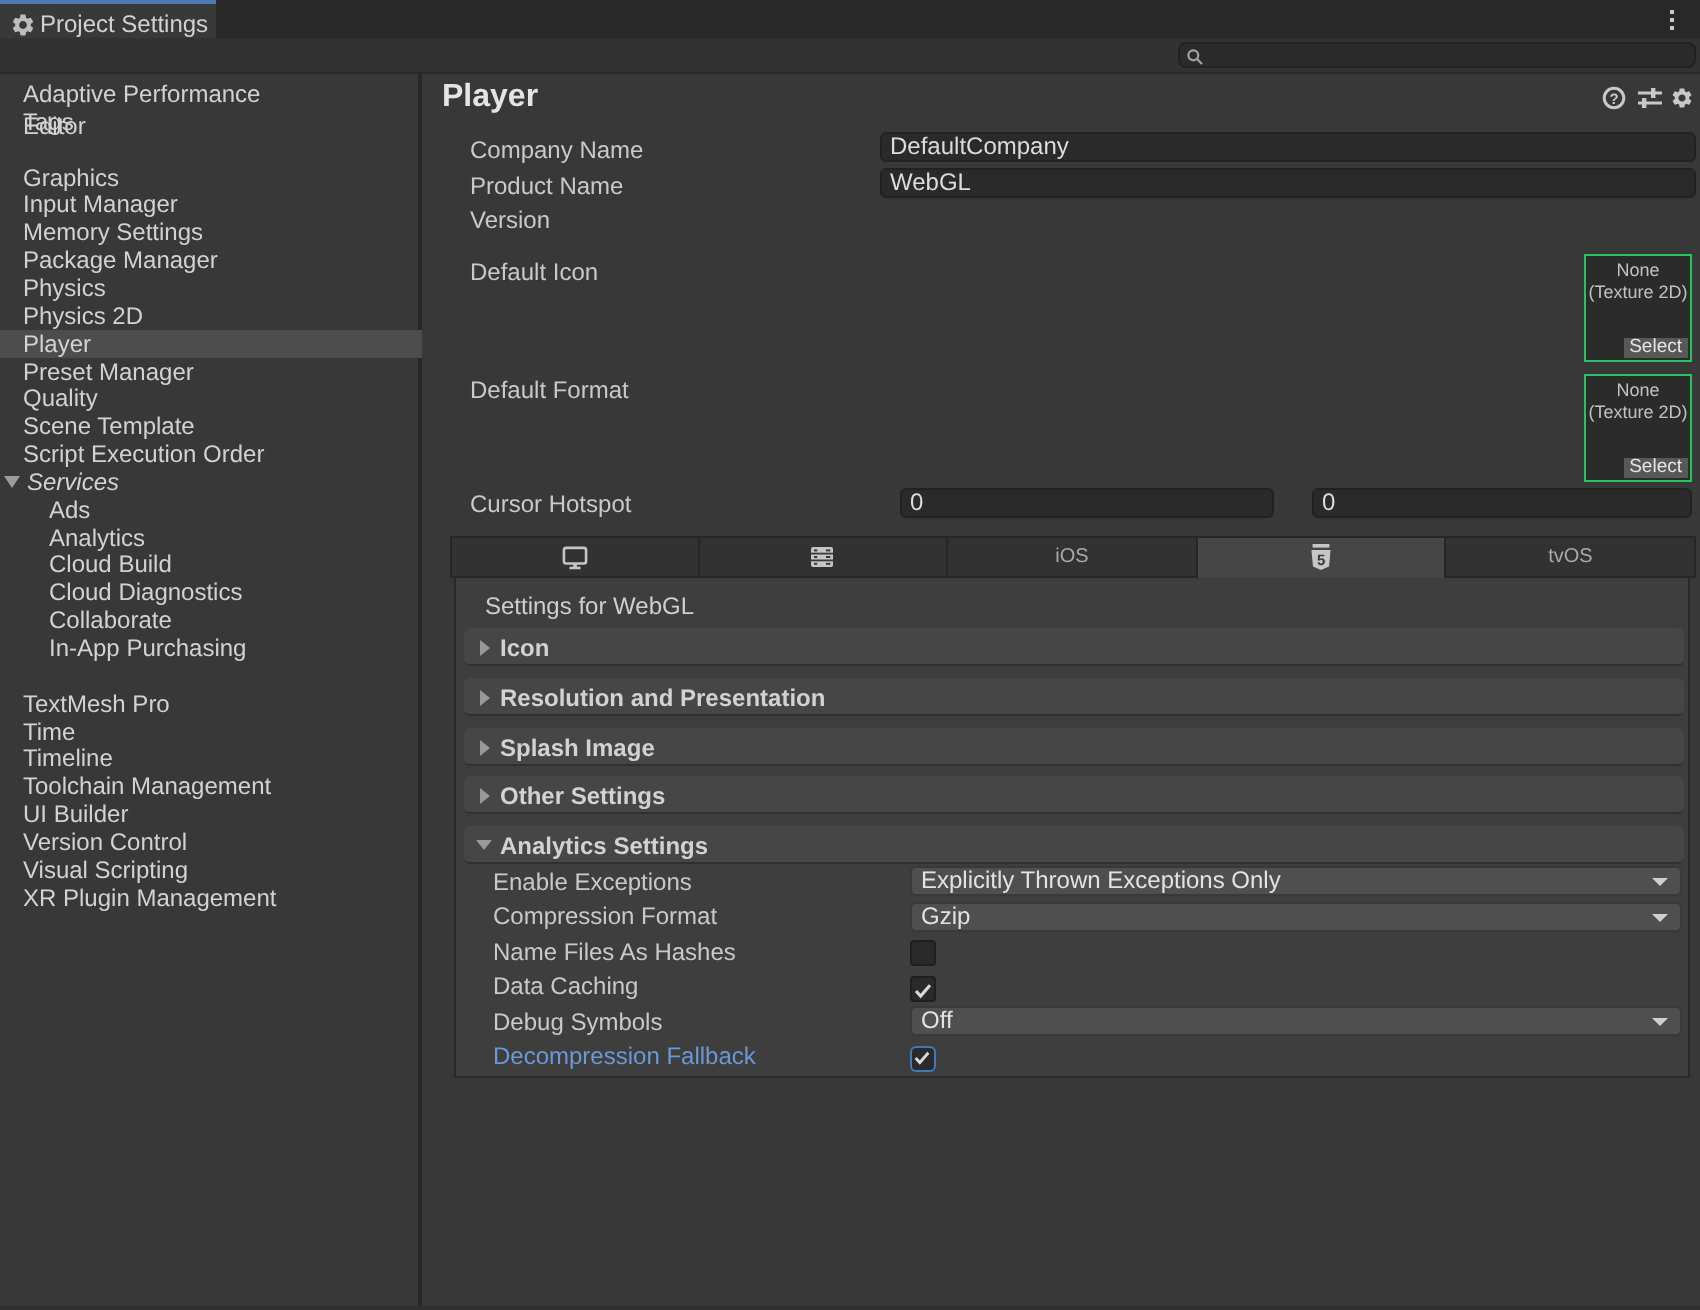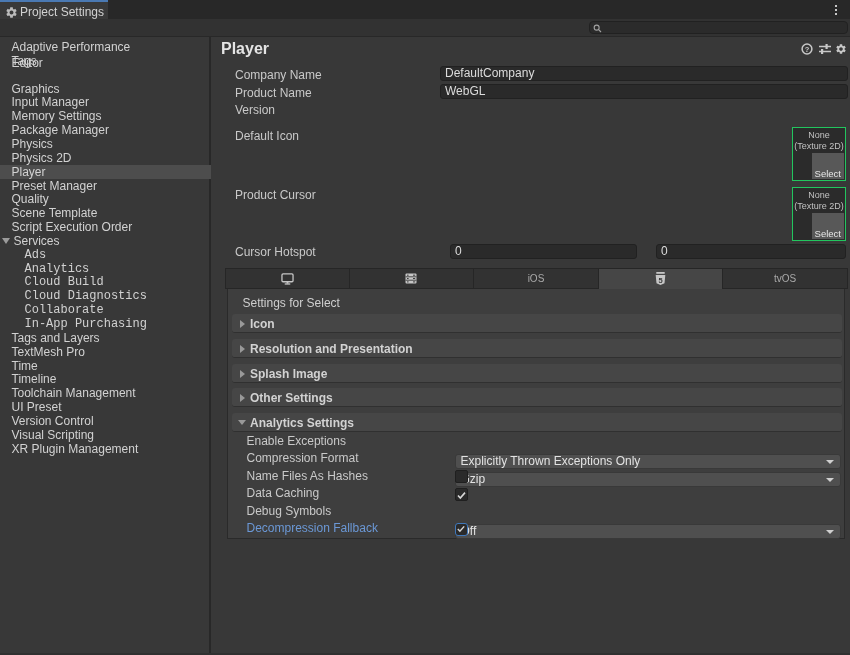--- a/index.html
+++ b/index.html
@@ -21,39 +21,39 @@
              border-bottom:1px solid #282828; }
   #search { position:absolute; left:589px; top:2px; width:259px; height:13px;
             background:#2b2b2b; border:1px solid #212121; border-radius:4px; }
 
   
   #left { left:0; top:37px; width:211px; height:618px; background:#383838;
           border-right:2px solid #282828; }
   .litem { position:absolute; left:0; width:211px; height:14px; line-height:14px;
            font-size:12px; color:#d2d2d2; white-space:nowrap; }
   .litem span { padding-left:11.5px; display:block; }
-  .litem.sub span { padding-left:24.5px;font-family:Liberation Mono, monospace; }
-  .litem.svc span { padding-left:13.5px; }
+  .litem.sub span { padding-left:24.5px; }
+  .litem.svc span { padding-left:13.5px;font-style:italic; }
   .litem.sel { background:#4d4d4d; }
   .tri-down { position:absolute; left:2px; top:4px; width:0; height:0;
     border-left:4.5px solid transparent; border-right:4.5px solid transparent;
     border-top:6px solid #9b9b9b; }
 
   
   #right { left:213px; top:37px; width:637px; height:618px; background:#383838; }
   #hdr { position:absolute; left:8px; top:3px; font-size:16px; font-weight:bold; color:#e4e4e4; }
   .lbl { position:absolute; font-size:12px; color:#c9c9c9; white-space:nowrap;margin-left:13px; }
   .input { position:absolute; background:#2a2a2a; border:1px solid #212121;
            border-radius:3px; font-size:12px; color:#dcdcdc; line-height:13px;
            padding-left:4px; }
   .thumb { position:absolute; left:579px; width:54px; height:54px; background:#2b2b2b;
            border:1px solid #22c55e; text-align:center; }
   .thumb .n { font-size:9px; color:#c2c2c2; line-height:10.5px; padding-top:2px; }
   .thumb .sel-btn { position:absolute; right:1px; bottom:1px; background:#585858;
-     color:#e6e6e6; font-size:9.5px; line-height:9px; padding:16px 3px 1px 3px; }
+     color:#e6e6e6; font-size:9.5px; line-height:9px; padding:0 3px 1px 3px; }
 
   
   #tabstrip { position:absolute; left:12px; top:231px; width:623px; height:21px; }
   .ptab { position:absolute; top:0; height:21px; width:124.6px; background:#323232;
           border:1px solid #262626; border-left:none; color:#a9a9a9; font-size:10px;
           text-align:center; line-height:20px; }
   .ptab.first { border-left:1px solid #262626; }
   .ptab.active { background:#464646; border-bottom:none; height:22px; }
 
   
@@ -64,21 +64,21 @@
   .section .cap { position:absolute; left:18.5px; top:3px; font-size:12px; font-weight:bold; color:#d2d2d2; }
   .tri-r { position:absolute; left:8px; top:5.5px; width:0; height:0;
     border-top:4px solid transparent; border-bottom:4px solid transparent;
     border-left:5px solid #999; }
   .tri-d { position:absolute; left:6px; top:7px; width:0; height:0;
     border-left:4px solid transparent; border-right:4px solid transparent;
     border-top:5px solid #999; }
   .plbl { position:absolute; left:19px; font-size:12px; color:#c9c9c9; white-space:nowrap; }
   .drop { position:absolute; left:227px; width:386px; height:15px; background:#4f4f4f;
           border:1px solid #393939; border-radius:3px; font-size:12px; color:#e2e2e2;
-          line-height:13px; padding-left:5px;margin-top:21px; }
+          line-height:13px; padding-left:5px; }
   .drop .caret { position:absolute; right:6px; top:5px; width:0; height:0;
     border-left:4px solid transparent; border-right:4px solid transparent;
     border-top:4px solid #cfcfcf; }
   .chk { position:absolute; left:227px; width:13px; height:13px; background:#2a2a2a;
          border:1px solid #1f1f1f; border-radius:2px; color:#dcdcdc; font-size:11px;
          line-height:12px; text-align:center; }
 </style>
 </head>
 <body>
 <div id="stage">
@@ -164,37 +164,34 @@
       </div>
       <div class="litem sub" style="top:252.30px">
         <span>Cloud Diagnostics</span>
       </div>
       <div class="litem sub" style="top:266.15px">
         <span>Collaborate</span>
       </div>
       <div class="litem sub" style="top:280.00px">
         <span>In-App Purchasing</span>
       </div>
-      <div class="litem" style="top:293.85px">
-        <span>Tags and Layers</span>
-      </div>
       <div class="litem" style="top:307.70px">
         <span>TextMesh Pro</span>
       </div>
       <div class="litem" style="top:321.55px">
         <span>Time</span>
       </div>
       <div class="litem" style="top:335.40px">
         <span>Timeline</span>
       </div>
       <div class="litem" style="top:349.25px">
         <span>Toolchain Management</span>
       </div>
       <div class="litem" style="top:363.10px">
-        <span>UI Preset</span>
+        <span>UI Builder</span>
       </div>
       <div class="litem" style="top:376.95px">
         <span>Version Control</span>
       </div>
       <div class="litem" style="top:390.80px">
         <span>Visual Scripting</span>
       </div>
       <div class="litem" style="top:404.65px">
         <span>XR Plugin Management</span>
       </div>
@@ -223,21 +220,21 @@
     <div class="lbl" style="left:9px;top:48.5px">Product Name</div>
     <div class="input" style="left:227px;top:46.5px;width:407.5px;height:15px">WebGL</div>
     <div class="lbl" style="left:9px;top:66px">Version</div>
 
     <div class="lbl" style="left:9px;top:92px">Default Icon</div>
     <div class="thumb" style="top:90px">
       <div class="n">None</div>
         <div class="n" style="padding-top:0">(Texture 2D)</div>
       <div class="sel-btn">Select</div>
     </div>
-    <div class="lbl" style="left:9px;top:151px">Product Cursor</div>
+    <div class="lbl" style="left:9px;top:151px">Default Format</div>
     <div class="thumb" style="top:150px">
       <div class="n">None</div>
         <div class="n" style="padding-top:0">(Texture 2D)</div>
       <div class="sel-btn">Select</div>
     </div>
 
     <div class="lbl" style="left:9px;top:208px">Cursor Hotspot</div>
     <div class="lbl" style="left:228px;top:208px">X</div>
     <div class="input" style="left:237px;top:207px;width:187px;height:15px">0</div>
     <div class="lbl" style="left:433px;top:208px">Y</div>
@@ -263,21 +260,21 @@
         <div class="ptab" style="left:249.2px">iOS</div>
         <div class="ptab active" style="left:373.8px"><svg width="11" height="14" viewBox="0 0 11 14" style="margin-top:3px">
   <rect x="1.3" y="0" width="8.4" height="1.8" fill="#c6c6c6"></rect>
   <path d="M0.7 3 H10.3 L9.5 11.2 L5.5 13 L1.5 11.2 Z" fill="#c6c6c6"></path>
   <text x="5.6" y="10.6" font-size="7.5" font-weight="bold" fill="#3a3a3a" text-anchor="middle" font-family="Liberation Sans">5</text>
           </svg></div>
         <div class="ptab" style="left:498.4px">tvOS</div>
       </div>
 
     <div id="sbox">
-      <div class="lbl" style="left:2px;top:7px;color:#cfcfcf">Settings for Select</div>
+      <div class="lbl" style="left:2px;top:7px;color:#cfcfcf">Settings for WebGL</div>
       <div class="section" style="top:25px">
           <div class="tri-r"></div>
           <div class="cap">Icon</div>
         </div>
       <div class="section" style="top:50px">
           <div class="tri-r"></div>
           <div class="cap">Resolution and Presentation</div>
         </div>
       <div class="section" style="top:75px">
           <div class="tri-r"></div>

